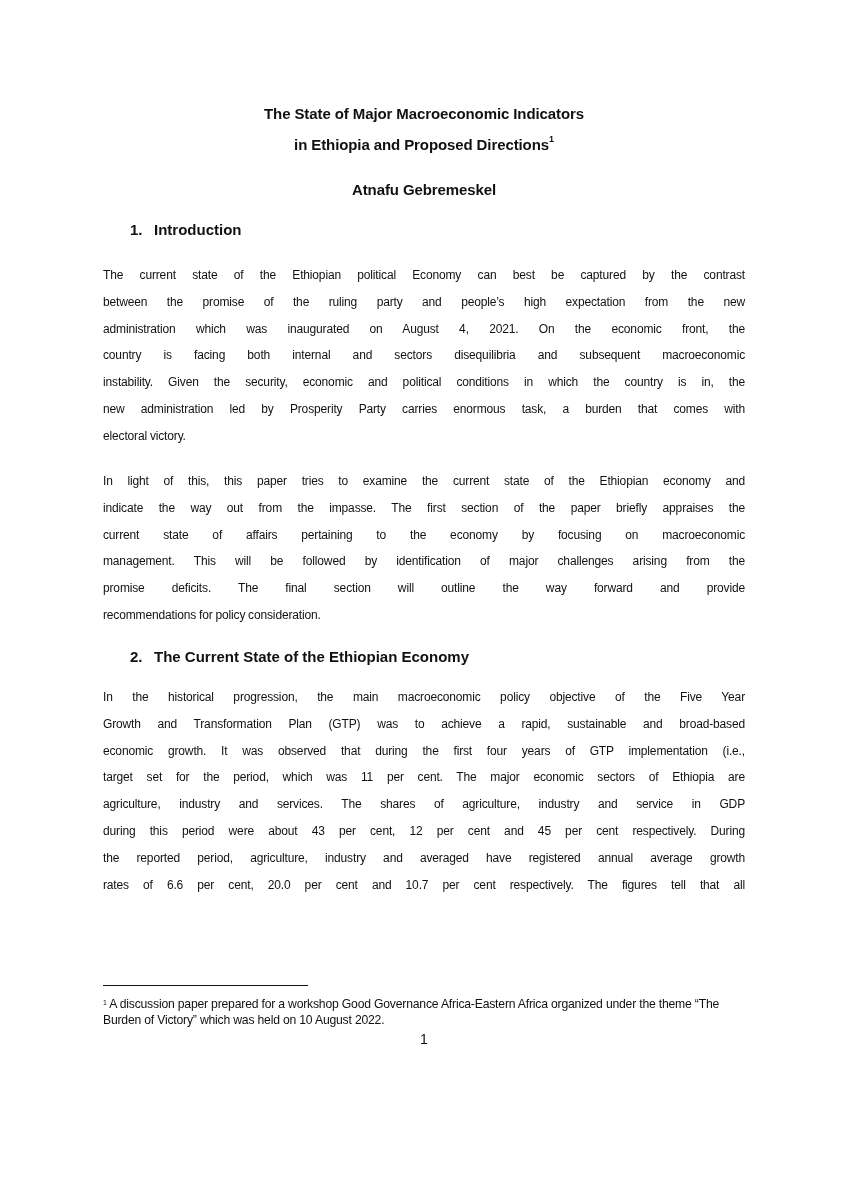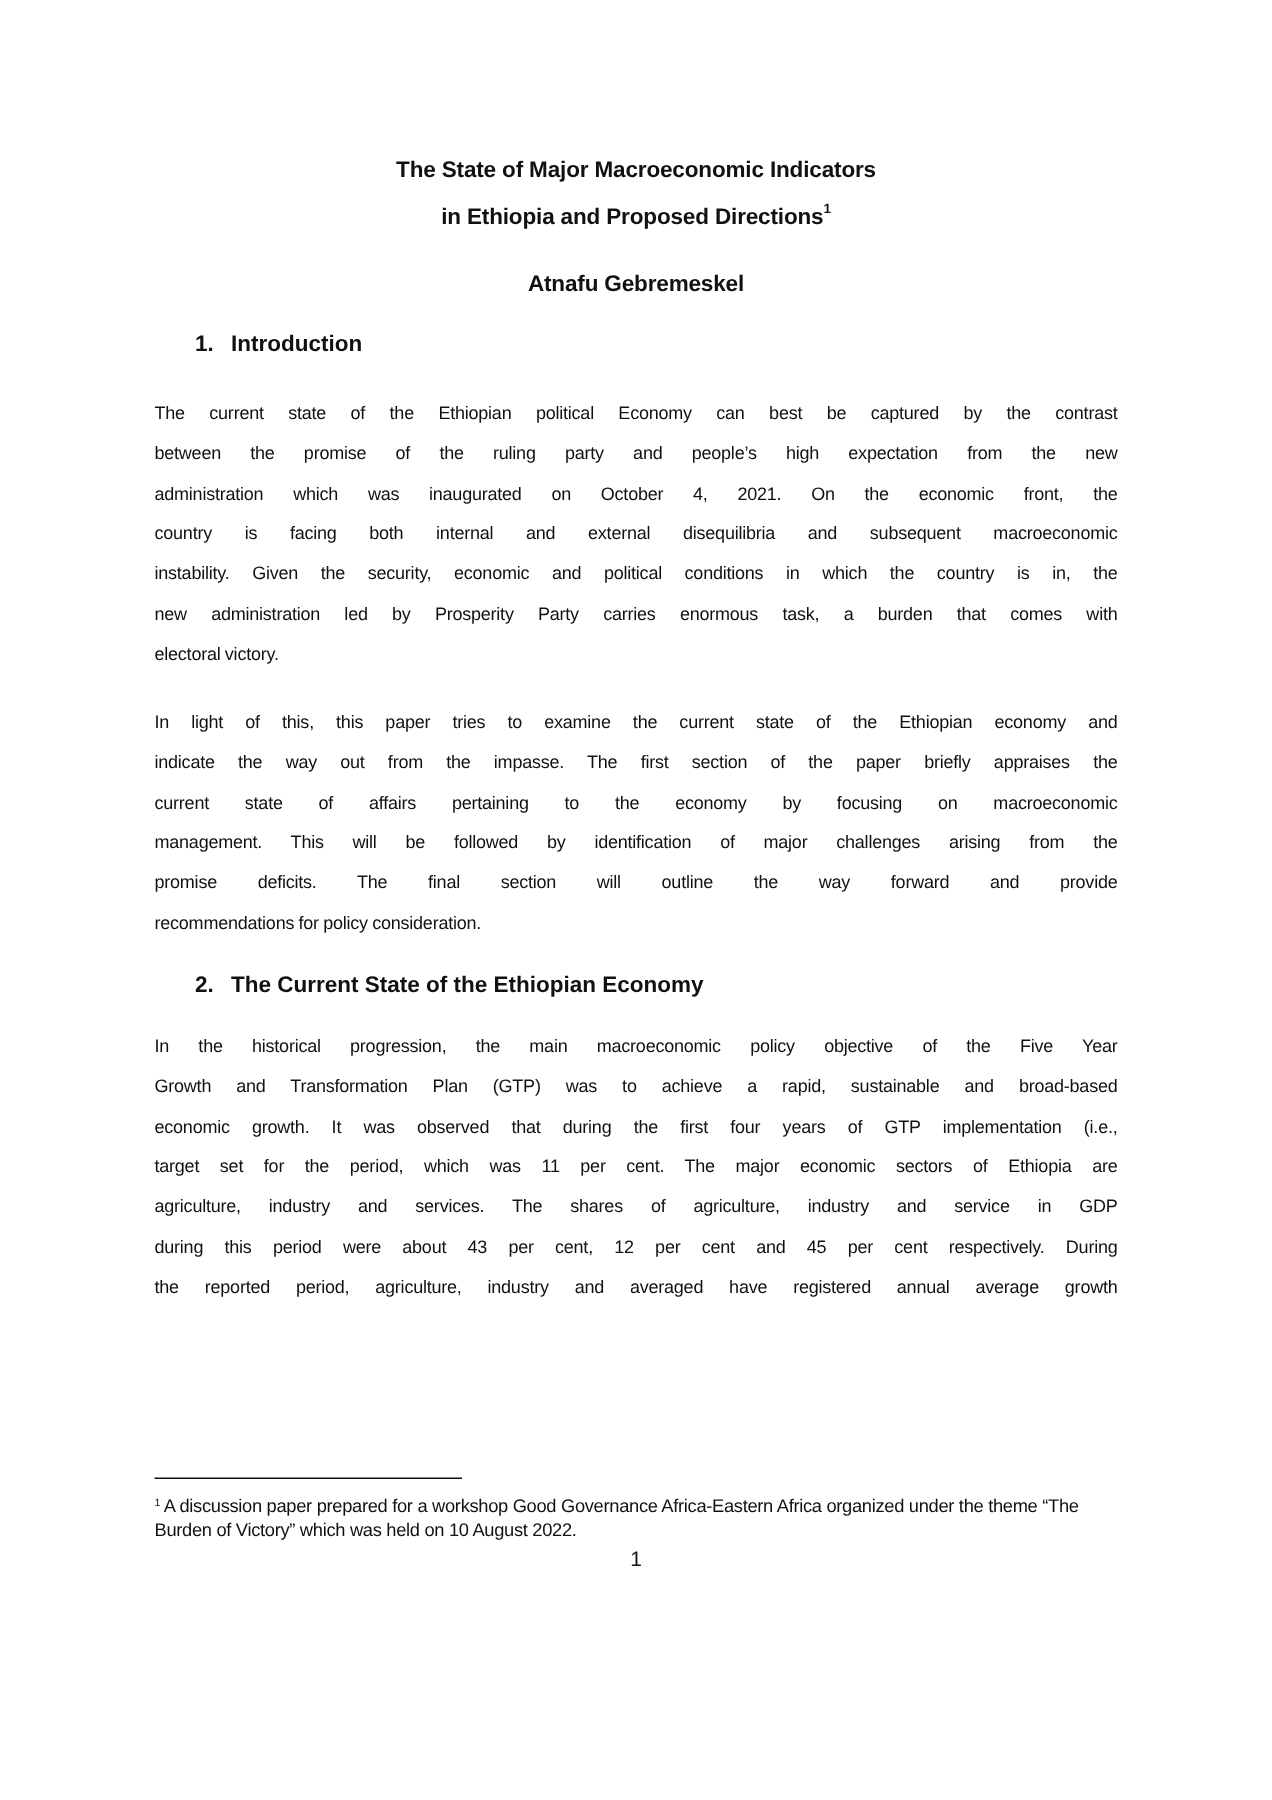--- a/index.html
+++ b/index.html
@@ -122,22 +122,22 @@
   </div>
 
   <div class="heading" style="top:221px;">
     <span class="num">1.</span>
     <span class="htext">Introduction</span>
   </div>
 
   <div class="para" style="top:262px;">
     <span class="line">The current state of the Ethiopian political Economy can best be captured by the contrast</span>
     <span class="line">between the promise of the ruling party and people’s high expectation from the new</span>
-    <span class="line">administration which was inaugurated on October 4, 2021. On the economic front, the</span>
-    <span class="line">country is facing both internal and external disequilibria and subsequent macroeconomic</span>
+    <span class="line">administration which was inaugurated on August 4, 2021. On the economic front, the</span>
+    <span class="line">country is facing both internal and sectors disequilibria and subsequent macroeconomic</span>
     <span class="line">instability. Given the security, economic and political conditions in which the country is in, the</span>
     <span class="line">new administration led by Prosperity Party carries enormous task, a burden that comes with</span>
     <span class="line last">electoral victory.</span>
   </div>
 
   <div class="para" style="top:468px;">
     <span class="line">In light of this, this paper tries to examine the current state of the Ethiopian economy and</span>
     <span class="line">indicate the way out from the impasse. The first section of the paper briefly appraises the</span>
     <span class="line">current state of affairs pertaining to the economy by focusing on macroeconomic</span>
     <span class="line">management. This will be followed by identification of major challenges arising from the</span>
@@ -151,20 +151,21 @@
   </div>
 
   <div class="para" style="top:684px;">
     <span class="line">In the historical progression, the main macroeconomic policy objective of the Five Year</span>
     <span class="line">Growth and Transformation Plan (GTP) was to achieve a rapid, sustainable and broad-based</span>
     <span class="line">economic growth. It was observed that during the first four years of GTP implementation (i.e.,</span>
     <span class="line">target set for the period, which was 11 per cent. The major economic sectors of Ethiopia are</span>
     <span class="line">agriculture, industry and services. The shares of agriculture, industry and service in GDP</span>
     <span class="line">during this period were about 43 per cent, 12 per cent and 45 per cent respectively. During</span>
     <span class="line">the reported period, agriculture, industry and averaged have registered annual average growth</span>
+    <span class="line">rates of 6.6 per cent, 20.0 per cent and 10.7 per cent respectively. The figures tell that all</span>
   </div>
 
   <div class="footnote-rule"></div>
   <div class="footnote">
     <sup>1</sup><span> A discussion paper prepared for a workshop Good Governance Africa-Eastern Africa organized under the theme “The Burden of Victory” which was held on 10 August 2022.</span>
   </div>
 
   <div class="page-number">
     <span>1</span>
   </div>

